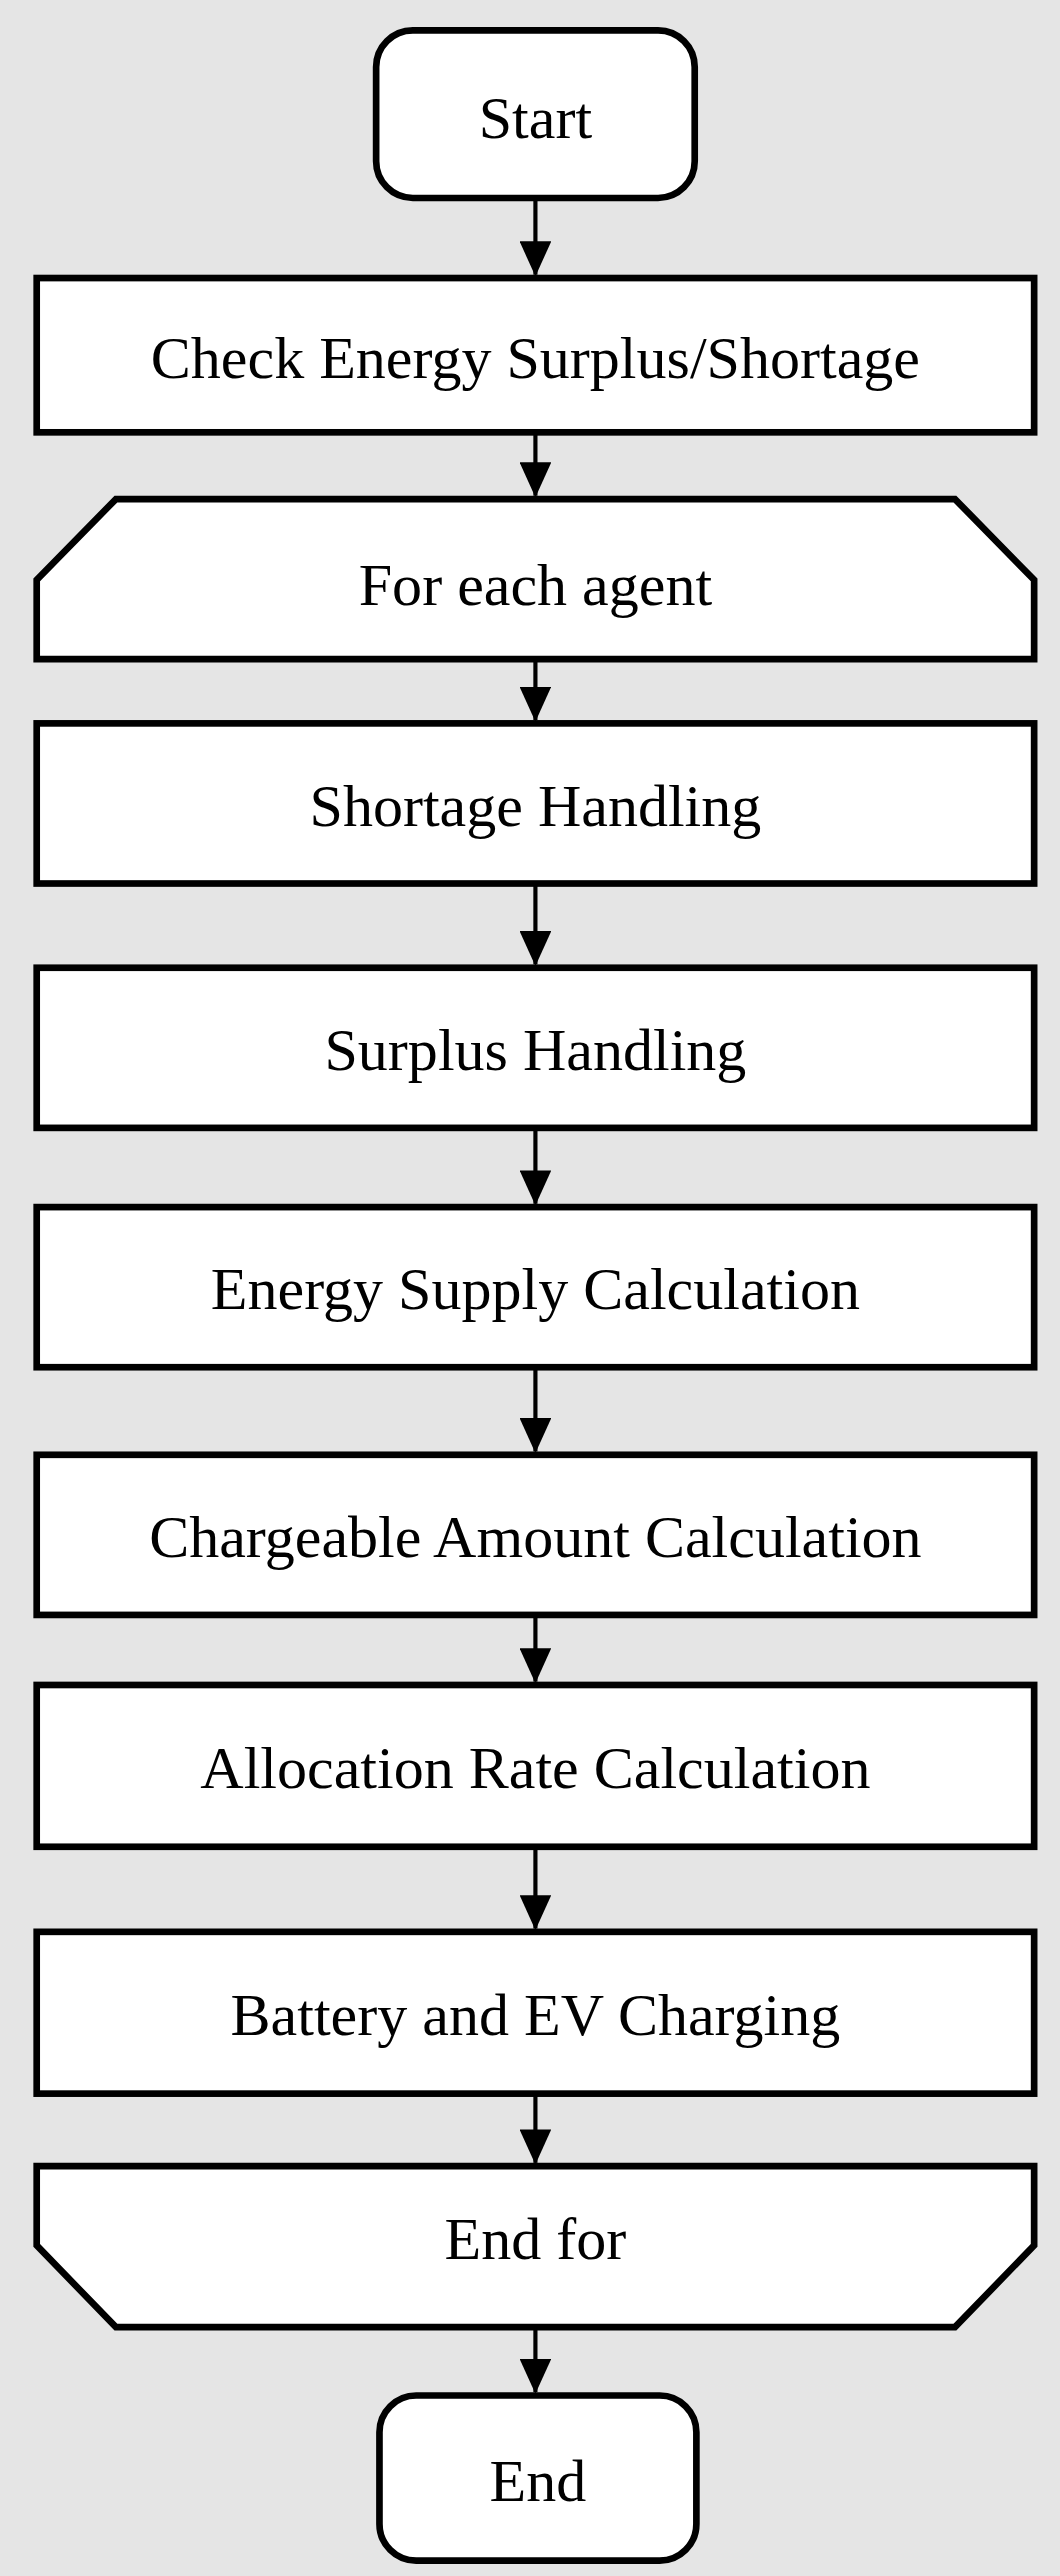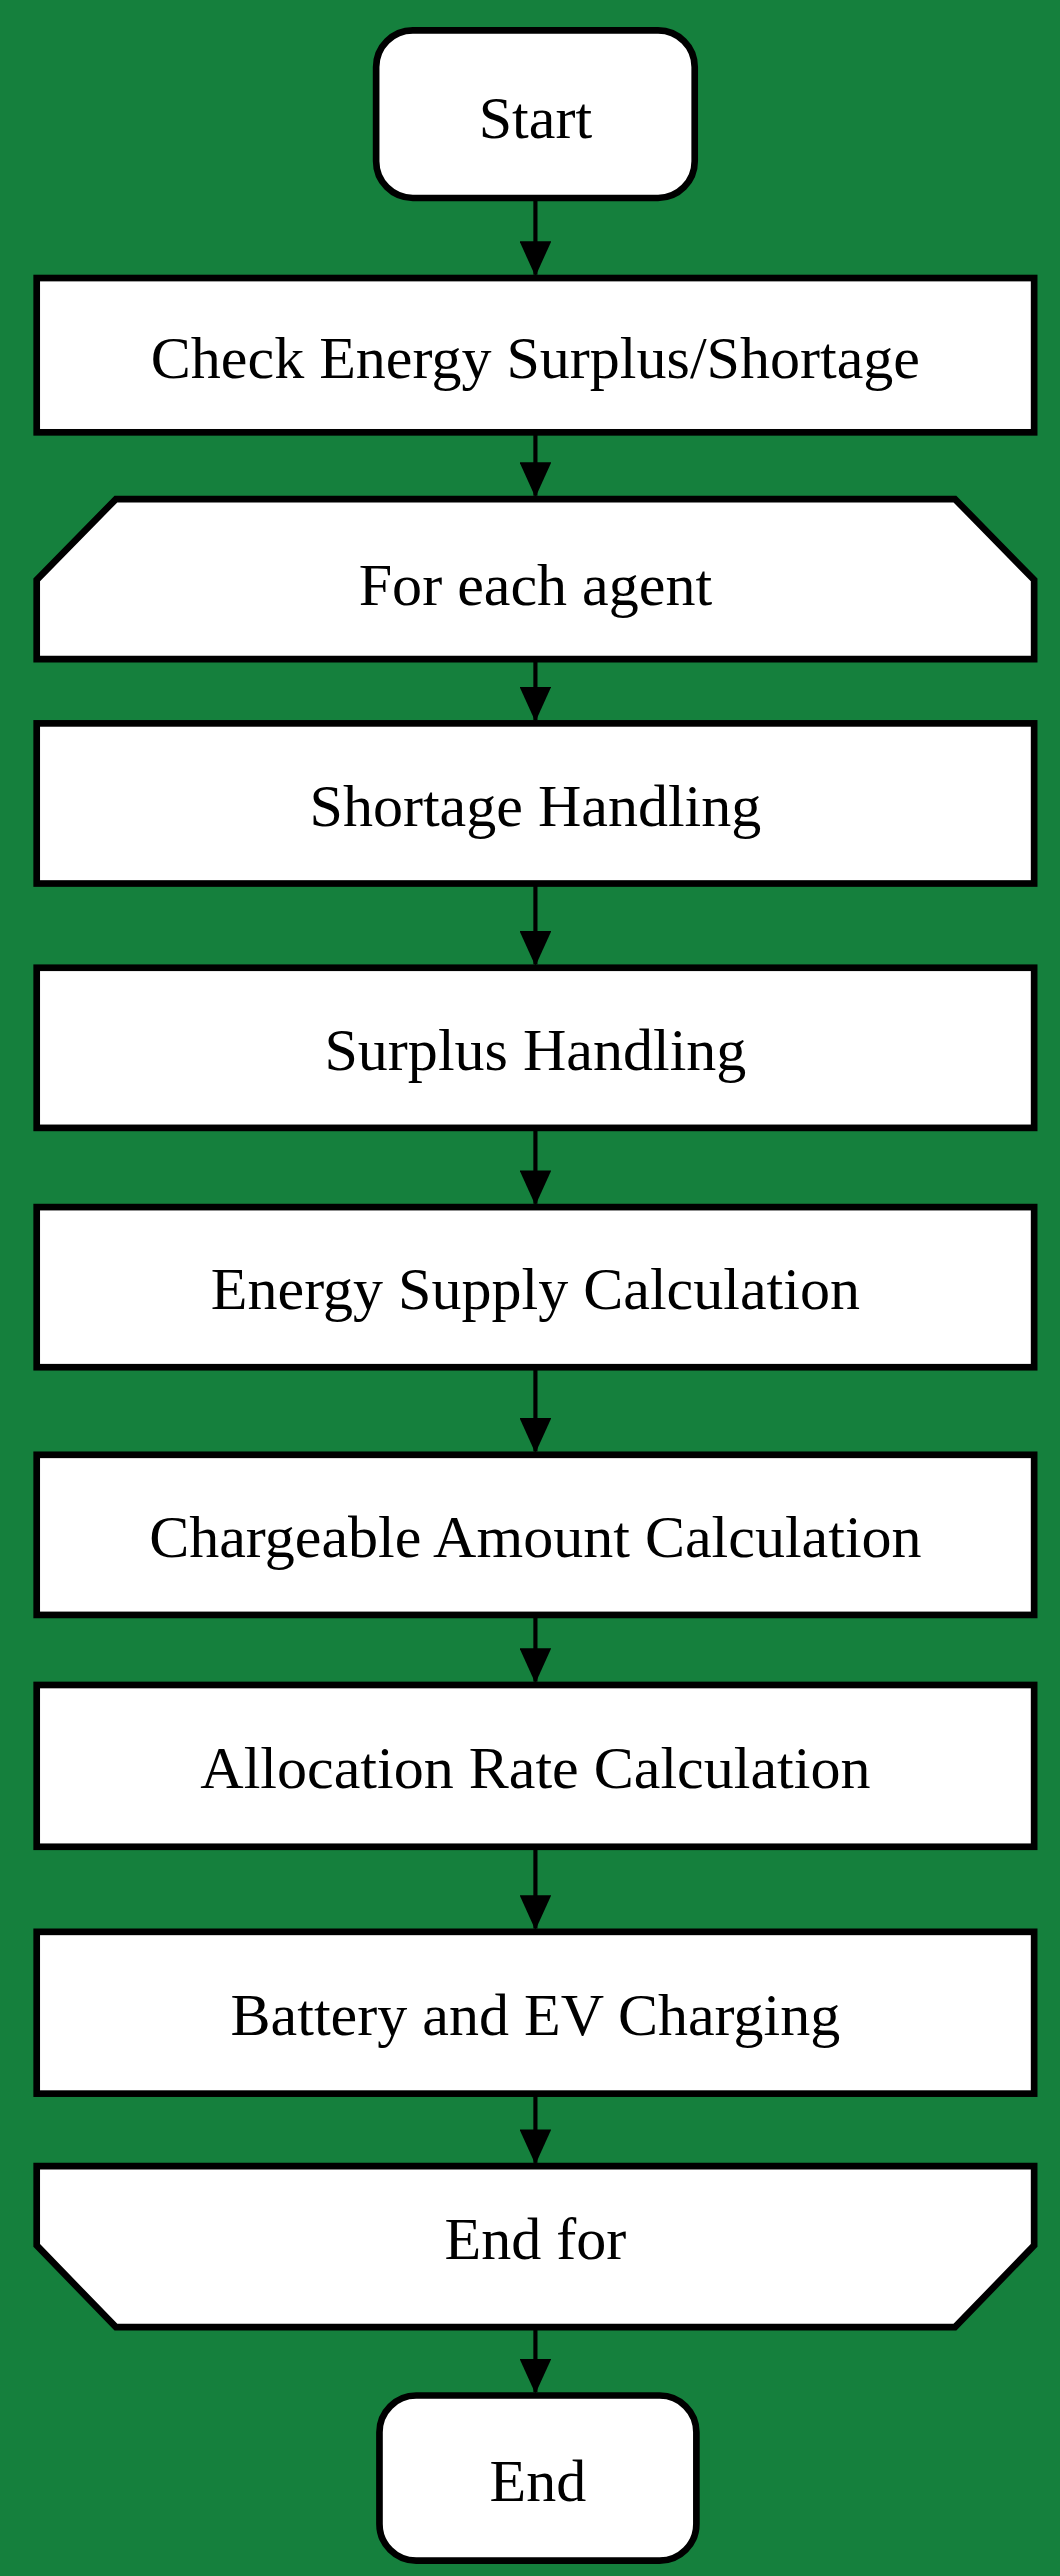--- a/index.html
+++ b/index.html
@@ -3,21 +3,21 @@
 <meta charset="utf-8">
 <style>
   html, body {
     margin: 0;
     padding: 0;
     background: #ffffff;
   }
   .page {
     width: 1060px;
     height: 2576px;
-    background: #15803d;
+    background: #e5e5e5;
     position: relative;
   }
   svg.flowchart {
     display: block;
     width: 1060px;
     height: 2576px;
   }
   .node-shape {
     fill: #ffffff;
     stroke: #000000;

